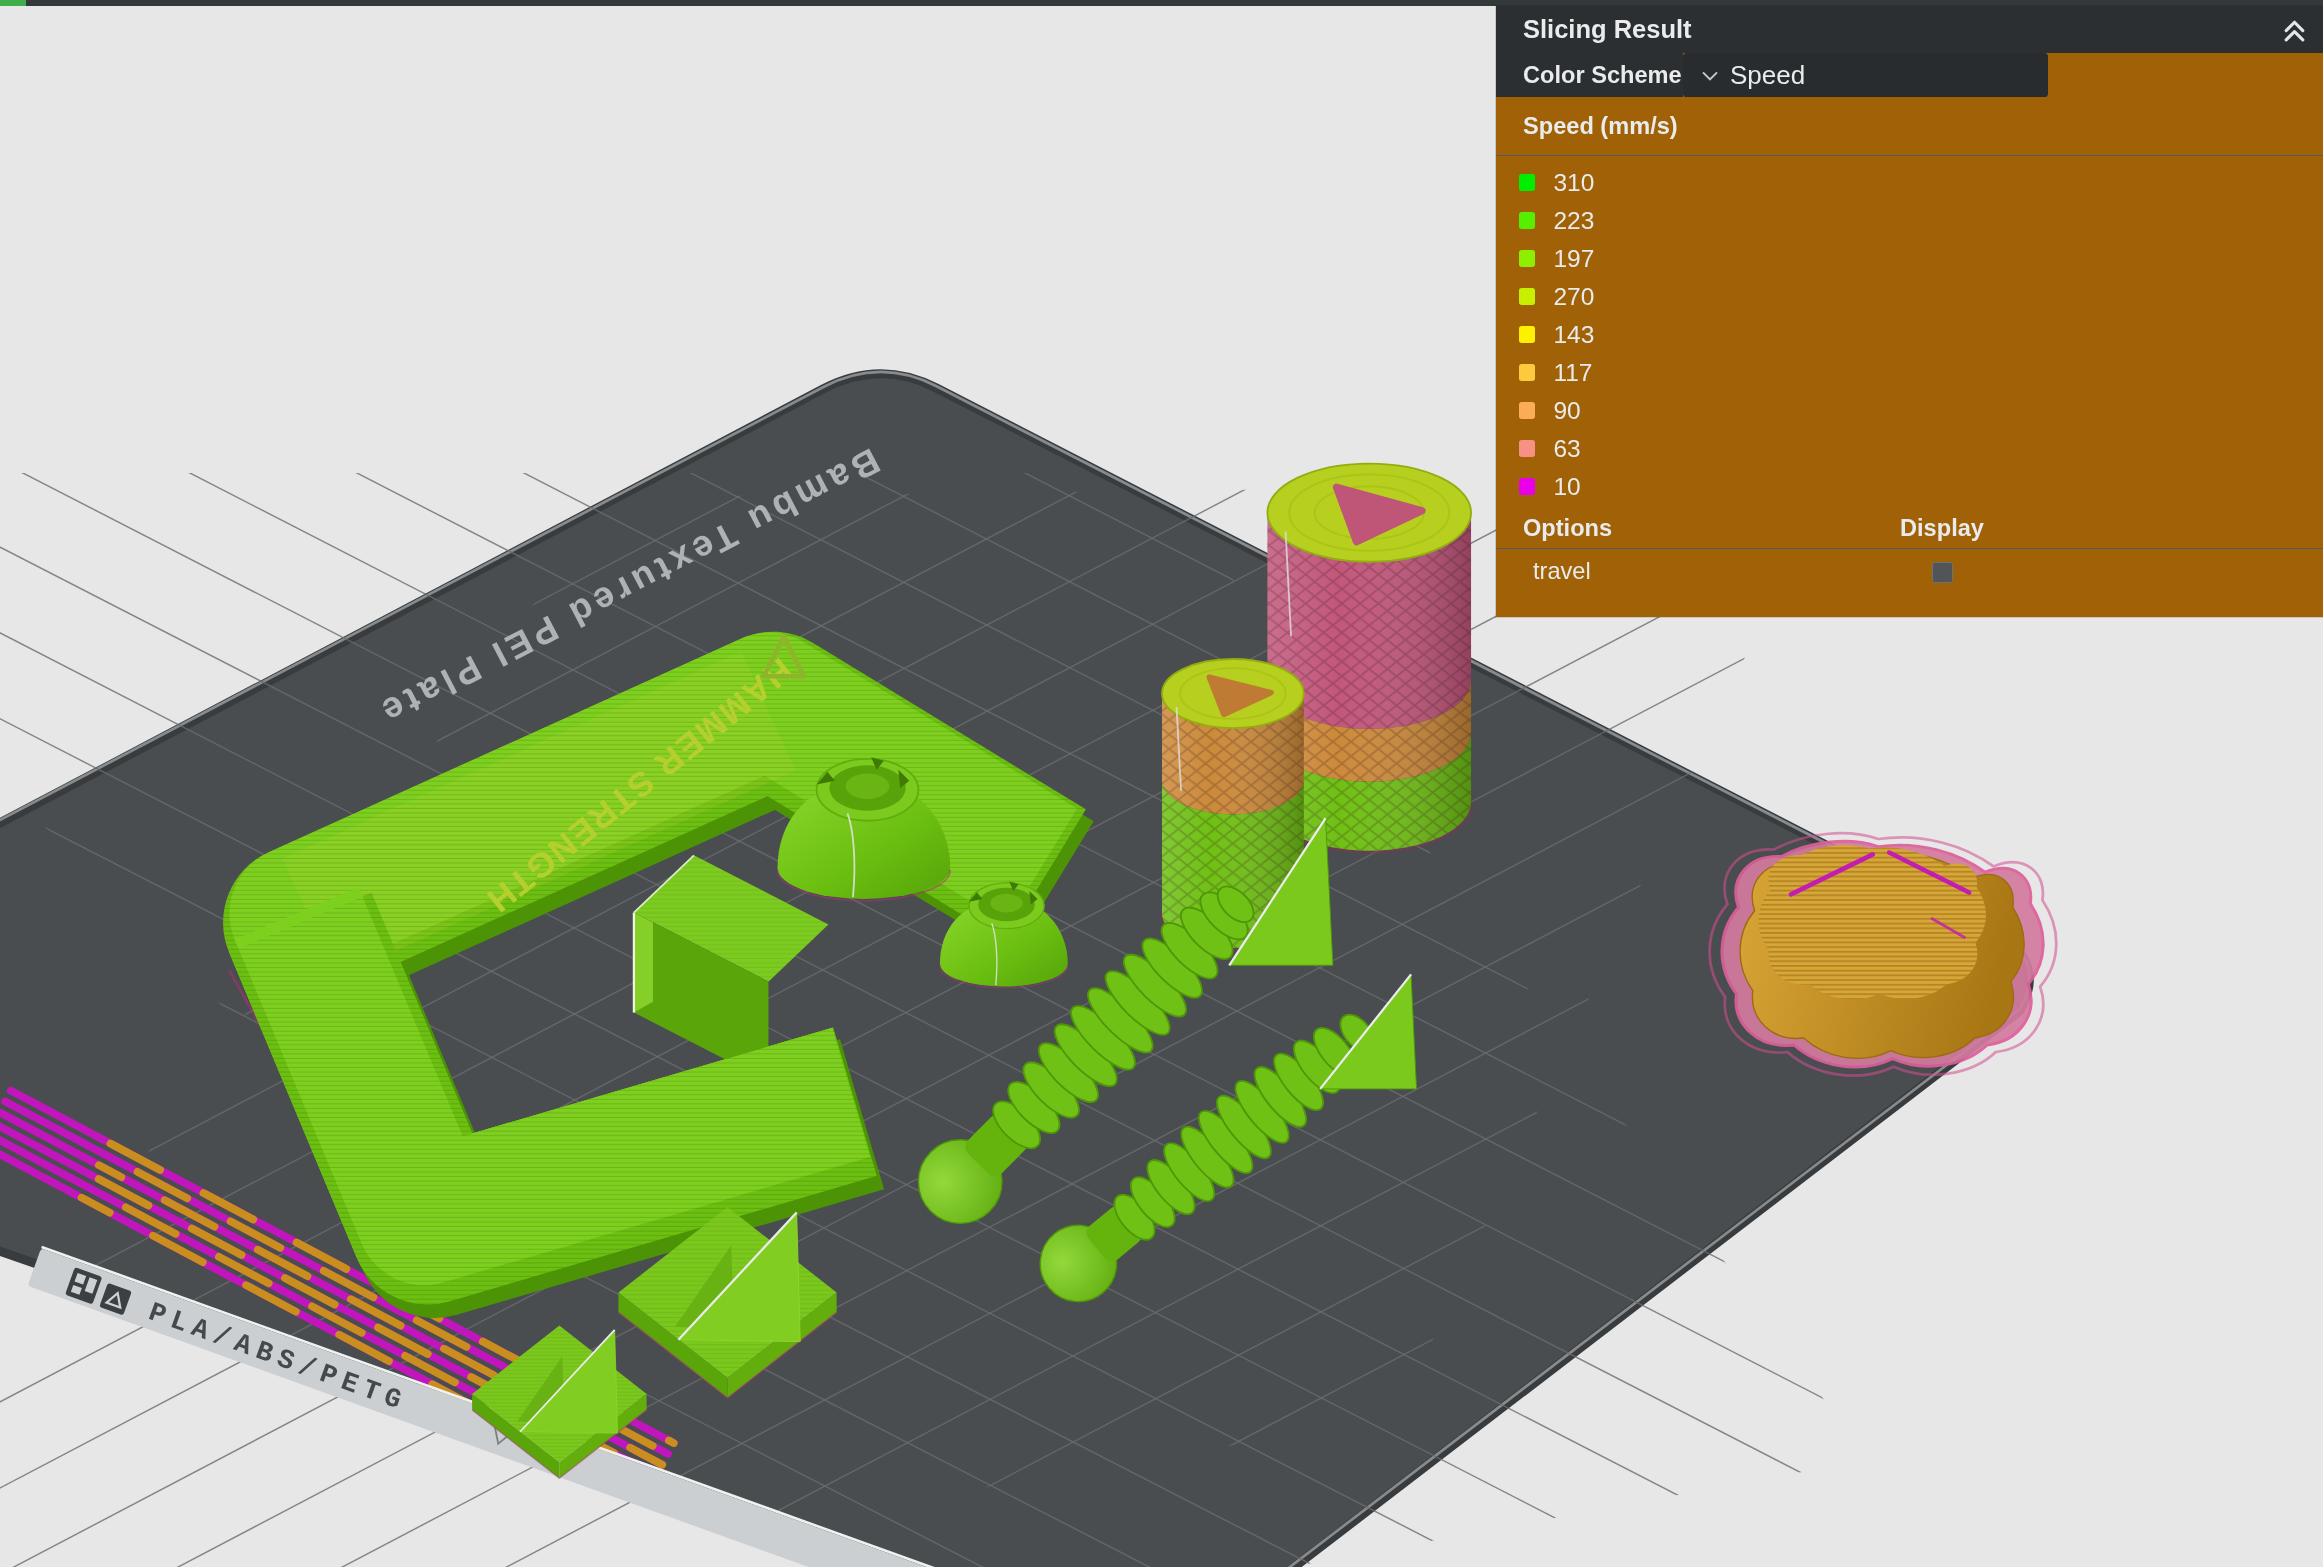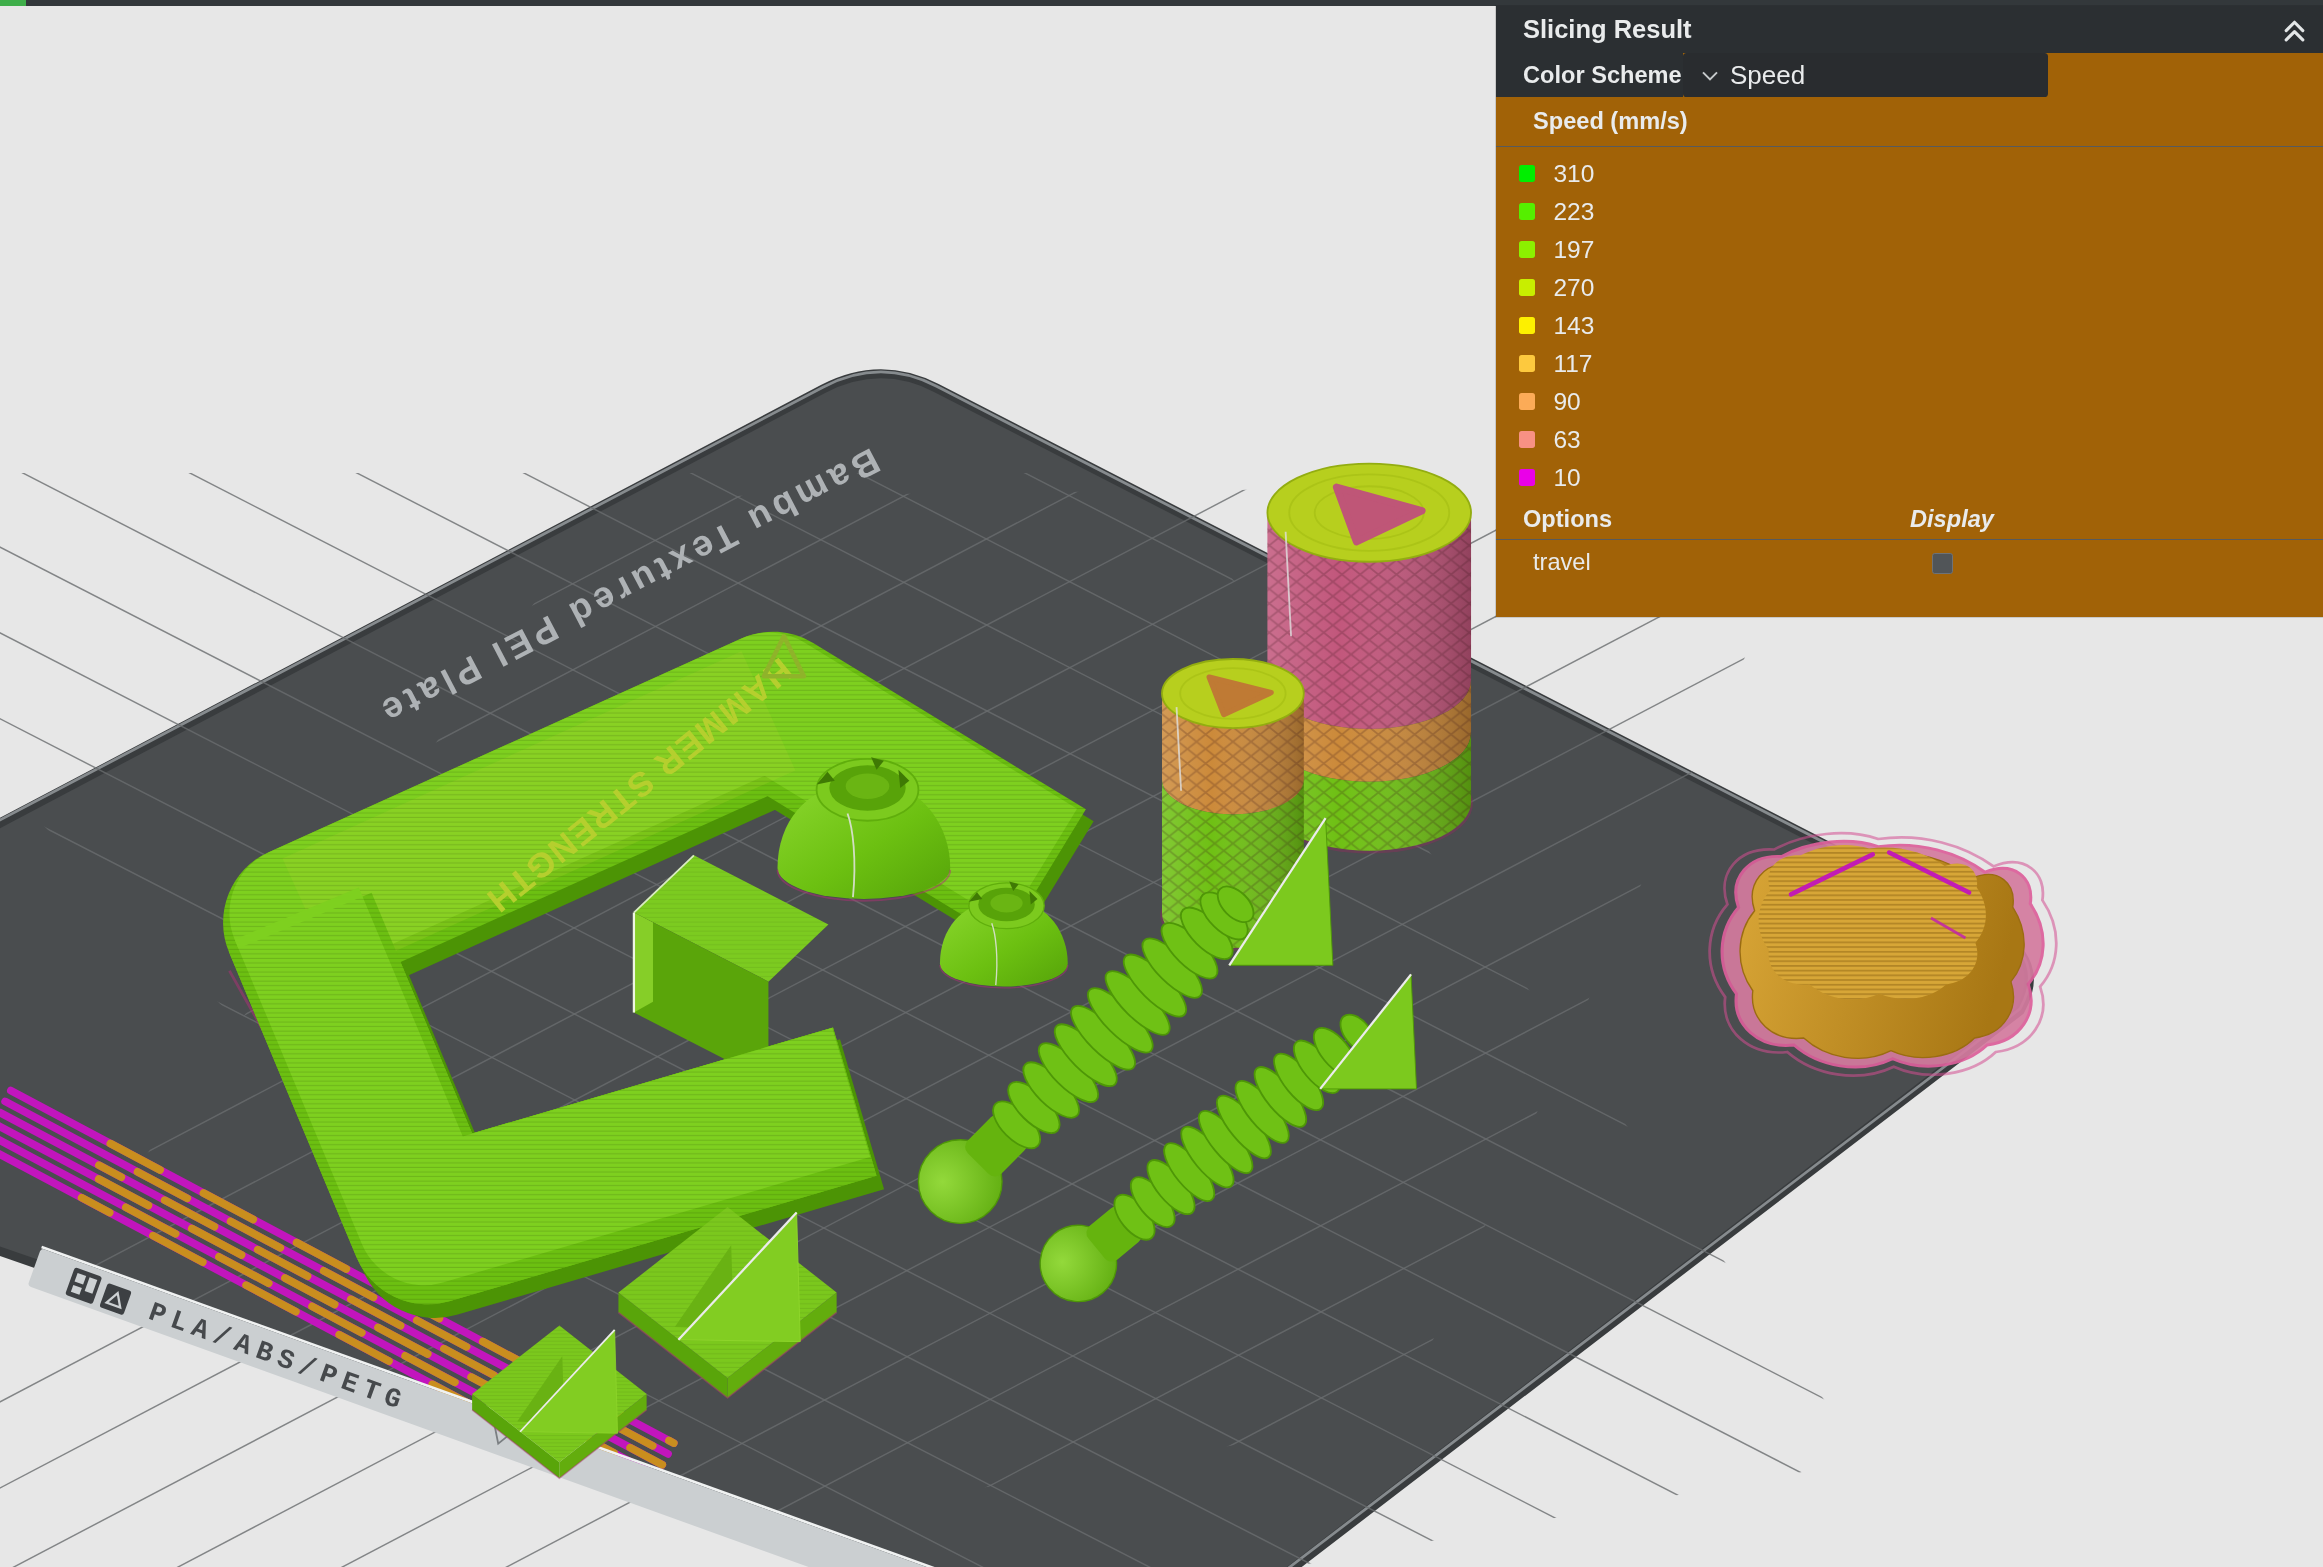--- a/index.html
+++ b/index.html
@@ -16,30 +16,30 @@
   .panel-titlebar{height:47px;background:#2b2f32;display:flex;align-items:center;
                   justify-content:space-between;padding:0 14.5px 0 27px;}
   .panel-title{font-size:25.5px;font-weight:bold;}
   .collapse-btn{width:31px;height:31px;display:flex;align-items:center;justify-content:center;cursor:pointer;}
   .cs-row{height:44px;display:flex;align-items:stretch;text-align:right;}
   .cs-label{width:187px;background:#2b2f32;display:flex;align-items:center;
             padding-left:27px;font-size:23.6px;font-weight:bold;box-sizing:border-box;}
   .cs-dropdown{width:365px;background:#292c2f;border-radius:3.6px;display:flex;align-items:center;
                gap:11px;padding-left:18px;font-size:26px;box-sizing:border-box;cursor:pointer;}
   .cs-fill{flex:1;}
-  .section-row{height:50px;display:flex;align-items:center;padding-left:37px;
+  .section-row{height:59px;display:flex;align-items:center;padding-left:27px;
                font-size:23.6px;font-weight:bold;border-bottom:1.8px solid #575a5d;box-sizing:border-box;}
   .legend{padding-top:7.3px;padding-bottom:3.6px;}
   .legend-item{height:38px;display:flex;align-items:center;}
   .legend-swatch{width:16.4px;height:16.4px;border-radius:2.7px;margin-left:23px;margin-right:18px;flex:0 0 auto;}
   .legend-value{font-size:24.5px;color:#e9ebec;}
   .options-row{position:relative;height:40px;display:flex;align-items:center;
                border-bottom:1.8px solid #575a5d;font-size:23.6px;font-weight:bold;box-sizing:border-box;}
   .options-label{padding-left:27px;}
-  .display-label{position:absolute;left:414px;font-style:italic;}
+  .display-label{position:absolute;left:404px;}
   .travel-row{position:relative;height:45px;display:flex;align-items:center;font-size:23.6px;padding-left:16px;}
   .travel-label{padding-left:21px;font-weight:normal;}
   .checkbox{position:absolute;left:436px;top:12.7px;width:19px;height:19px;background:#51555"8";
             background:#515558;border:0.9px solid #6e7276;border-radius:2.7px;cursor:pointer;}
 </style>
 </head>
 <body>
 
 <div class="stage">
 

